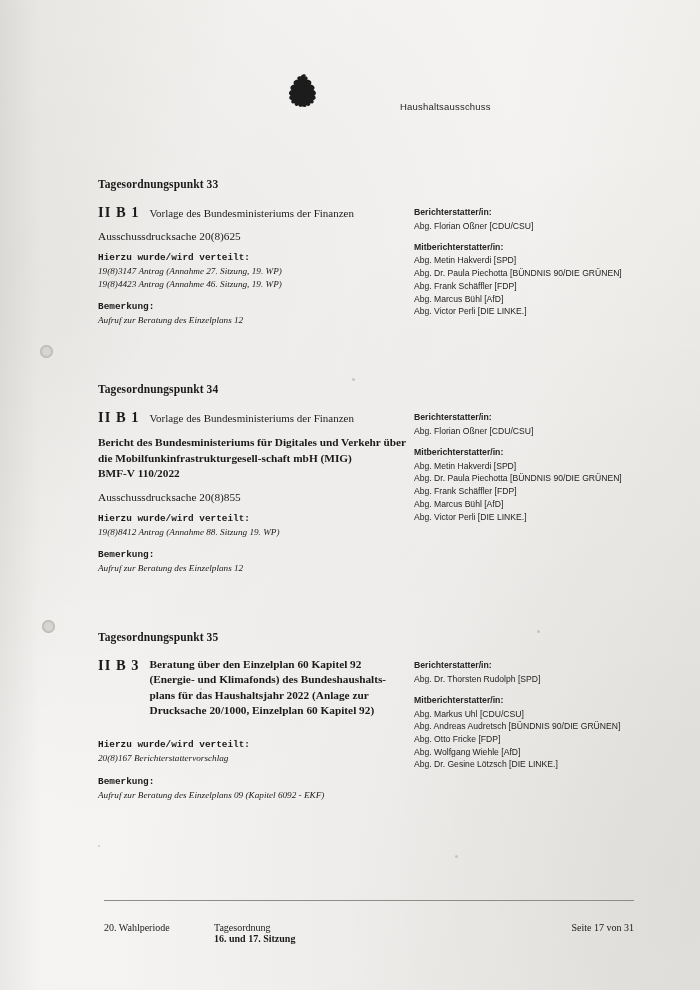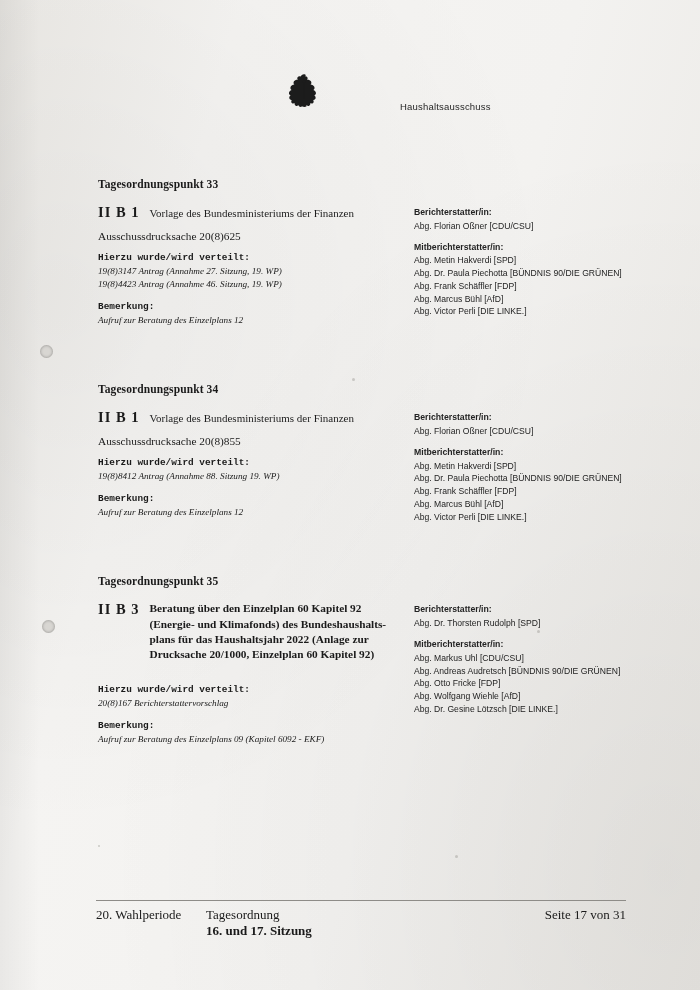--- a/index.html
+++ b/index.html
@@ -163,28 +163,28 @@
     margin-bottom: 1px;
   }
   .rapp-name {
     font-size: 8.6px;
   }
   .rapp-gap { height: 8px; }
 
   
   .footer {
     position: absolute;
-    left: 96px;
+    left: 104px;
     top: 900px;
     width: 530px;
     border-top: 1px solid #8e8c88;
-    padding-top: 6px;
+    padding-top: 21px;
     display: flex;
     font-family: "Liberation Serif", serif;
-    font-size: 13px;
+    font-size: 10px;
   }
   .footer-left { width: 110px; }
   .footer-mid { width: 300px; }
   .footer-mid .bold { font-weight: bold; }
   .footer-right { flex: 1; text-align: right; }
 
   .speck {
     position: absolute;
     background: #a9a7a3;
     border-radius: 50%;
@@ -253,20 +253,22 @@
       </div>
 
       <div class="top-block" style="margin-bottom:46px;">
         <div class="top-title">Tagesordnungspunkt 34</div>
         <div class="top-body">
           <div class="left-col">
             <div class="headline-row">
               <span class="proc-code">II B 1</span>
               <span class="proc-source">Vorlage des Bundesministeriums der Finanzen</span>
             </div>
+            <div class="subject" style="white-space:pre-line;">Bericht des Bundesministeriums für Digitales und Verkehr über die Mobilfunkinfrastrukturgesell-schaft mbH (MIG)
+BMF-V 110/2022</div>
             <div class="docnum">Ausschussdrucksache 20(8)855</div>
             <div class="section-label">Hierzu wurde/wird verteilt:</div>
             <div class="section-text" style="white-space:pre-line;">19(8)8412 Antrag (Annahme 88. Sitzung 19. WP)</div>
             <div class="section-label">Bemerkung:</div>
             <div class="section-text">Aufruf zur Beratung des Einzelplans 12</div>
           </div>
           <div class="right-col">
             <div class="rapp-label">Berichterstatter/in:</div>
             <div class="rapp-name">Abg. Florian Oßner [CDU/CSU]</div>
             <div class="rapp-gap"></div>

